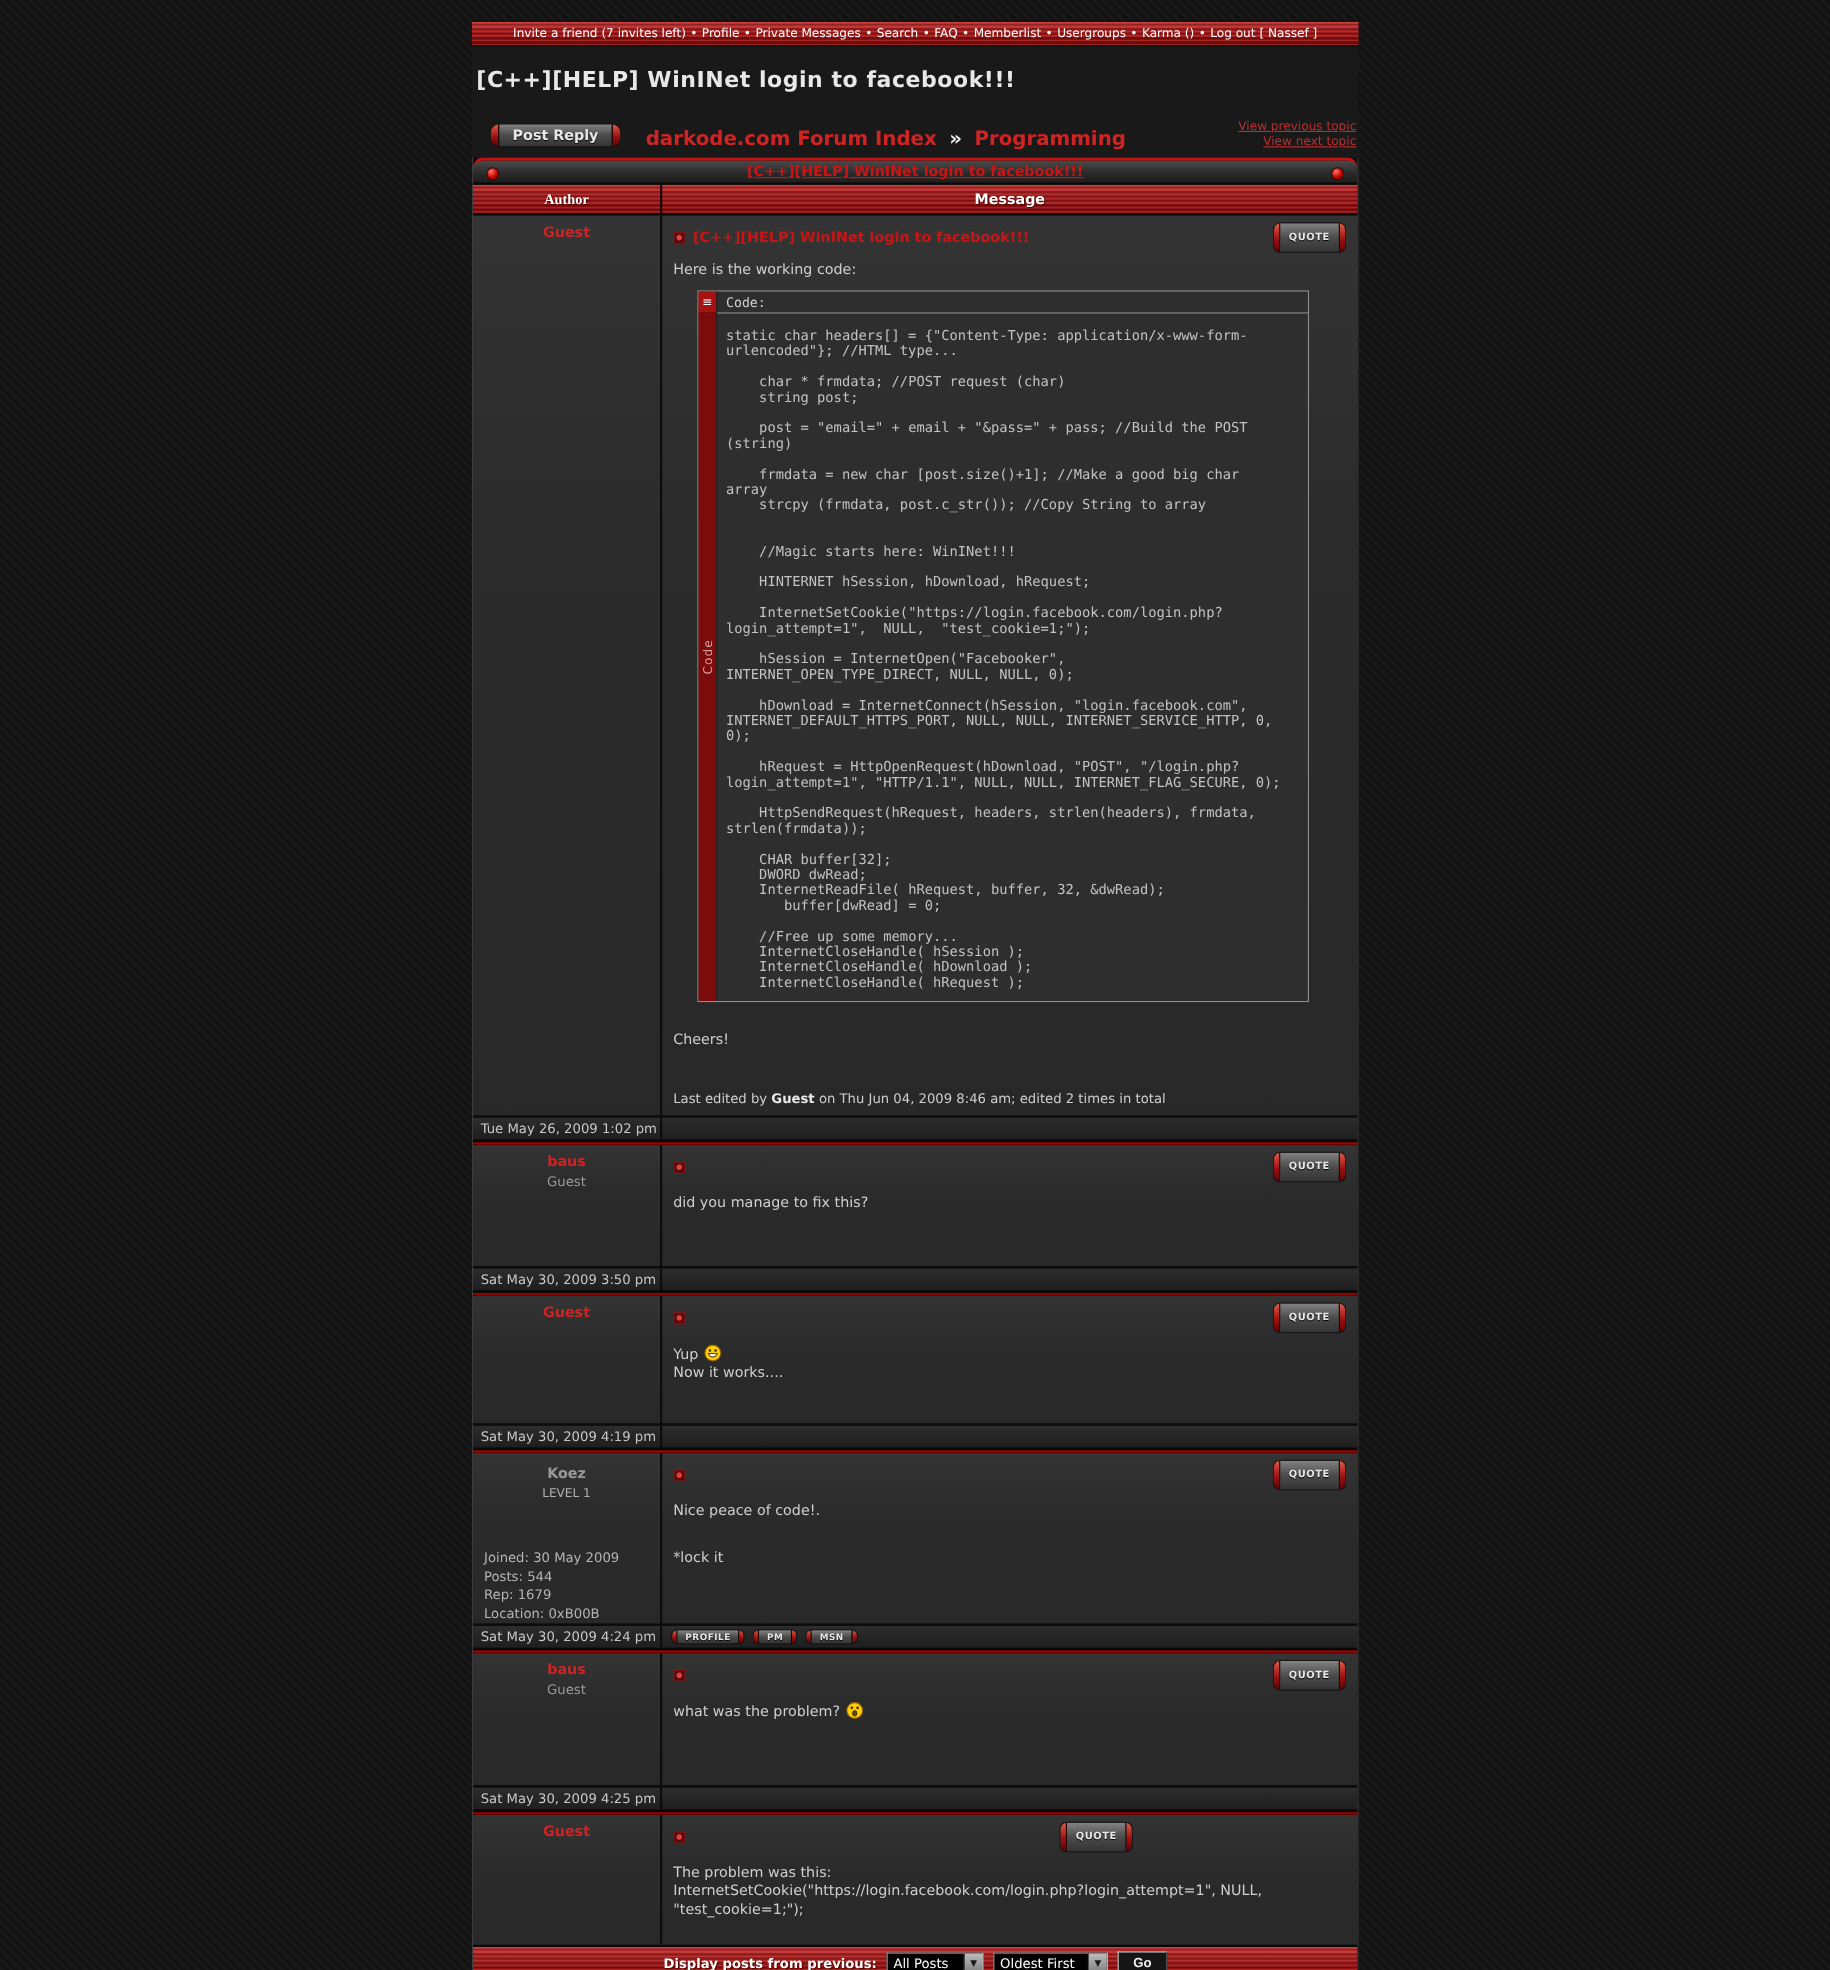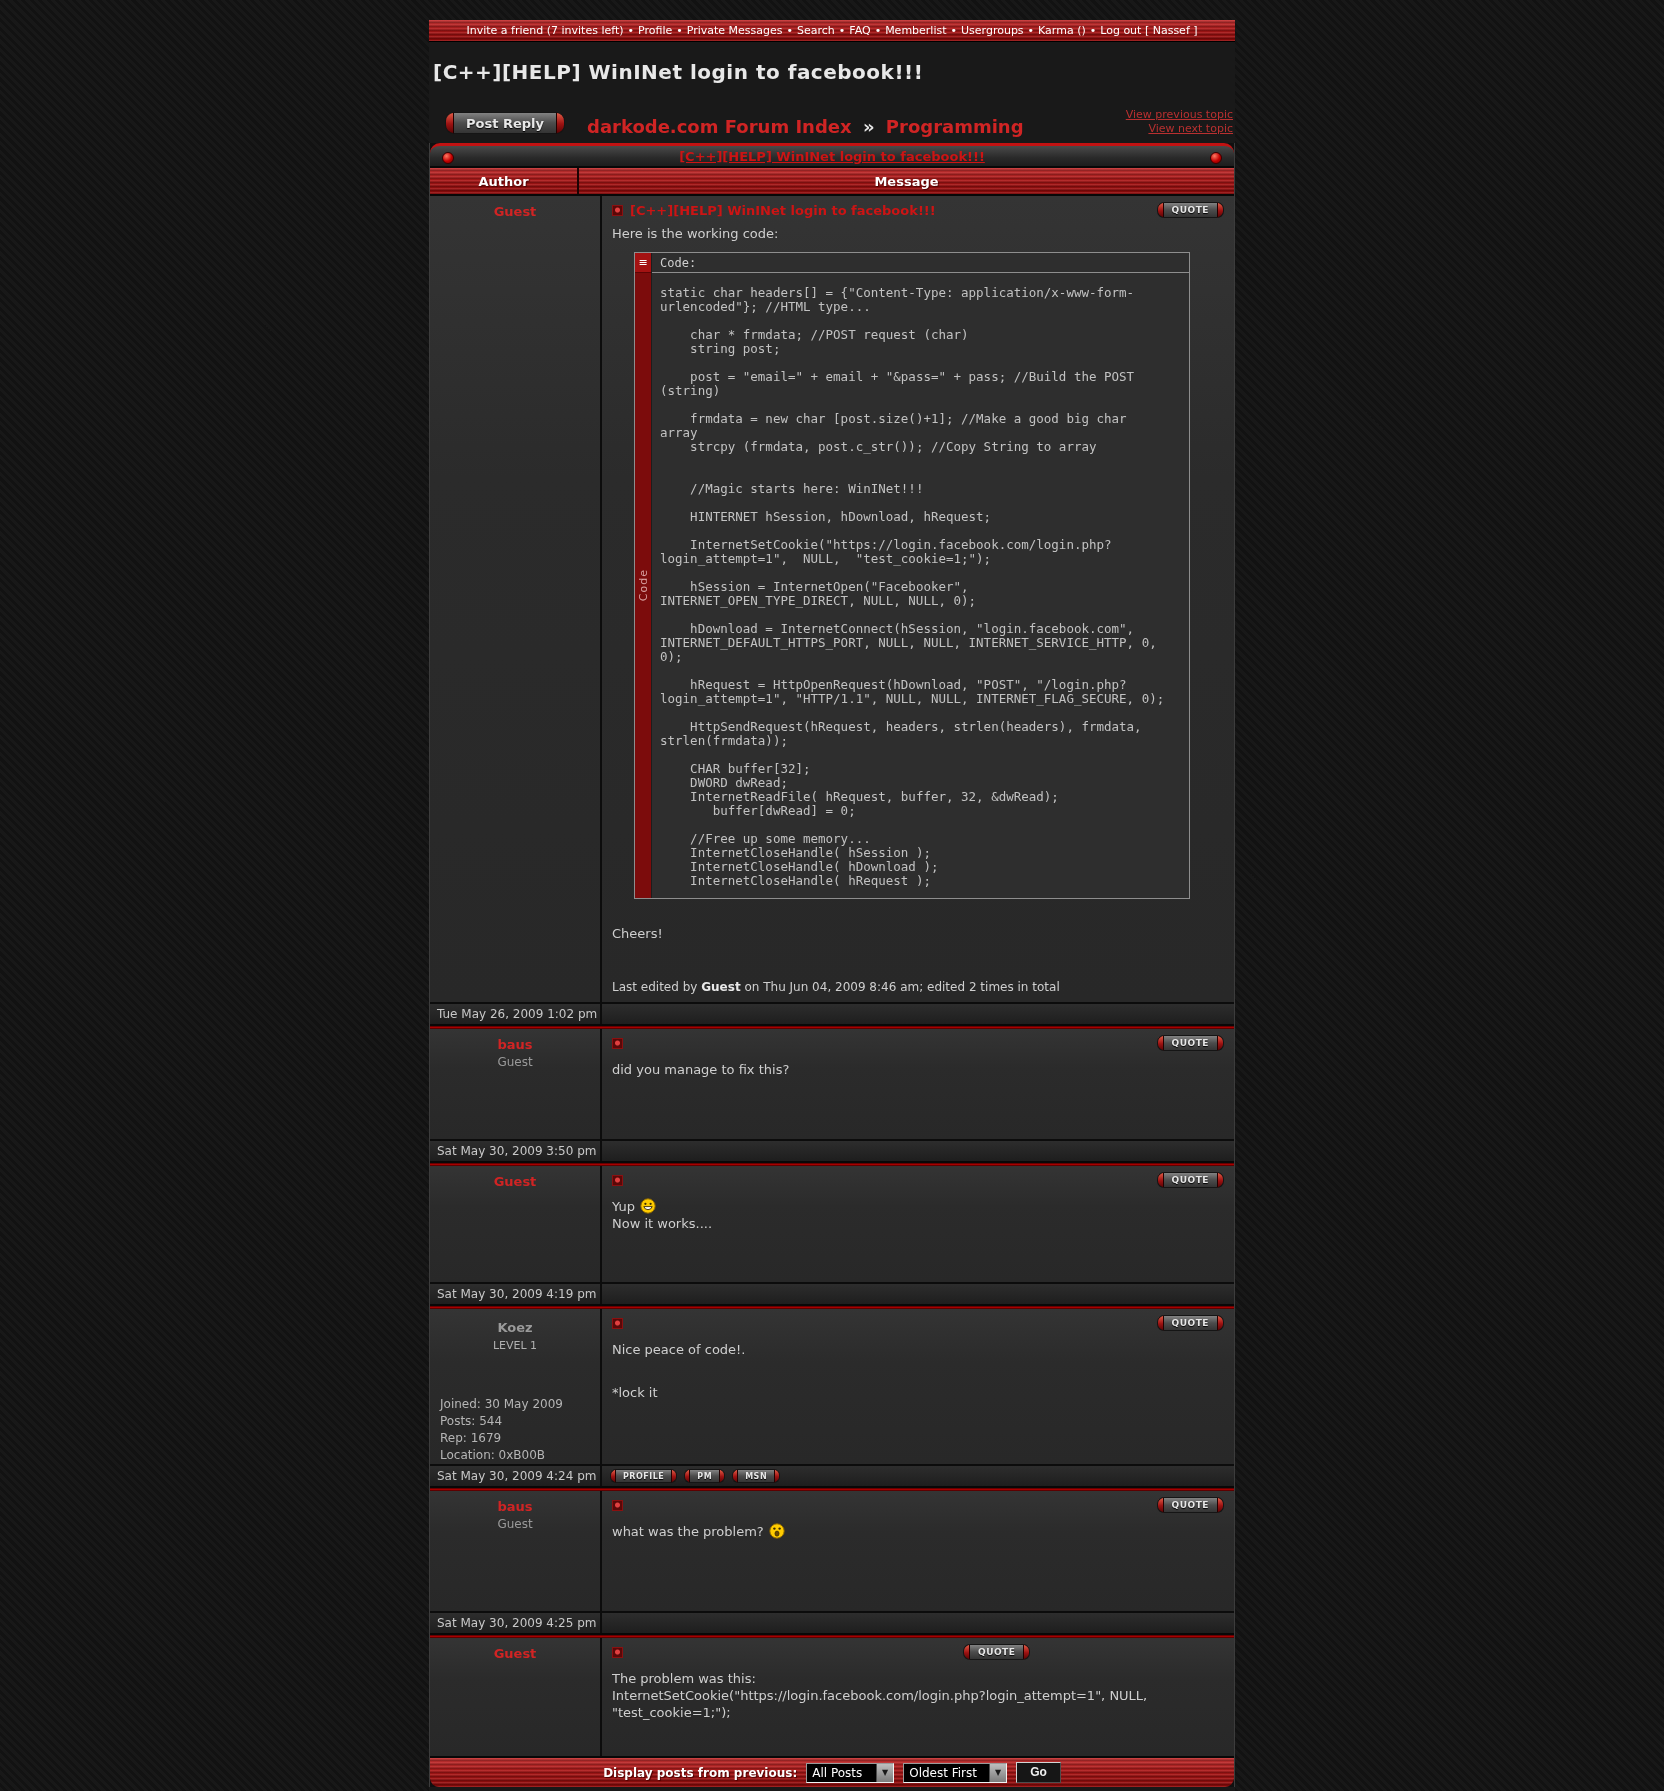--- a/index.html
+++ b/index.html
@@ -30,21 +30,21 @@
 
   
   .btn-pill { display:inline-flex; align-items:stretch; cursor:pointer; }
   .btn-pill .cap { width:9px; background:linear-gradient(180deg,#e25a45,#9c1212 55%,#5d0404); border:1px solid #151515; }
   .btn-pill .cap.l { border-radius:9px 0 0 9px; border-right:1px solid #200; }
   .btn-pill .cap.r { border-radius:0 9px 9px 0; border-left:1px solid #200; }
   .btn-pill .mid { background:linear-gradient(180deg,#828282,#4c4c4c 50%,#343434); color:#e8e8e8; font-weight:bold;
       display:flex; align-items:center; border-top:1px solid #151515; border-bottom:1px solid #151515;
       text-shadow:0 1px 1px #000; white-space:nowrap; }
   .btn-lg .mid { font-size:13px; height:22px; padding:0 12px; }
-  .btn-quote .mid { font-size:9px; height:16px; padding:0 8px; letter-spacing:0.5px; }
+  .btn-quote .mid { font-size:9px; height:28px; padding:0 8px; letter-spacing:0.5px; }
   .btn-quote .cap { width:7px; }
   .btn-tiny .mid { font-size:8px; height:14px; padding:0 7px; letter-spacing:0.5px; }
   .btn-tiny .cap { width:6px; }
 
   
   .nav-row { display:flex; align-items:flex-start; margin:24px 2px 6px 2px; }
   .nav-row .btn-lg { margin-left:14px; margin-top:4px; }
   .breadcrumb { margin-left:22px; margin-top:8px; font-size:18px; font-weight:bold; }
   .breadcrumb a { color:#d02424; text-decoration:none; cursor:pointer; }
   .breadcrumb .arrow { color:#e8e8e8; margin:0 5px; }
@@ -55,21 +55,21 @@
   .thread { border-left:1px solid #3c3c3c; border-right:1px solid #3c3c3c; background:#101010; }
   .t-titlebar { height:25px; background:linear-gradient(180deg,#4a4a4a,#292929 60%,#1d1d1d);
       border-top:3px solid #c21212; border-radius:10px 10px 0 0; position:relative;
       display:flex; align-items:center; justify-content:center; border-bottom:2px solid #080808; }
   .dot { width:12px; height:12px; border-radius:50%; position:absolute; top:6px;
       background:radial-gradient(circle at 35% 30%, #ff7a64, #c40000 55%, #7a0000 95%); border:1px solid #3a0000; }
   .dot.l { left:12px; } .dot.r { right:12px; }
   .t-title { color:#cc1414; font-weight:bold; font-size:13px; text-decoration:underline; cursor:pointer; }
 
   .t-header { display:flex; height:28px; border-bottom:2px solid #080808; color:#fff; font-weight:bold; font-size:13px; text-shadow:1px 1px 1px #4d0000; }
-  .t-h-author { width:149px; border-right:2px solid #1c0404; display:flex; align-items:center; justify-content:center; }
+  .t-h-author { width:172px; border-right:2px solid #1c0404; display:flex; align-items:center; justify-content:center;font-family:Liberation Serif, serif; }
   .t-h-msg { flex:1; display:flex; align-items:center; justify-content:center; }
 
   .post { display:flex; background:linear-gradient(180deg,#343434,#2b2b2b 35%,#282828); }
   .author-cell { width:172px; border-right:2px solid #0c0c0c; padding-top:8px; text-align:center; }
   .author-name { color:#d02424; font-weight:bold; font-size:13px; }
   .author-name.gray { color:#9a9a9a; cursor:pointer; }
   .author-sub { color:#9a9a9a; font-size:12px; margin-top:3px; }
   .author-sub.lvl { font-size:11px; color:#b0b0b0; }
   .author-details { margin-top:44px; text-align:left; padding-left:10px; font-size:12px; color:#b5b5b5; line-height:17px; }
   .msg-cell { flex:1; padding:6px 10px 8px 10px; }

